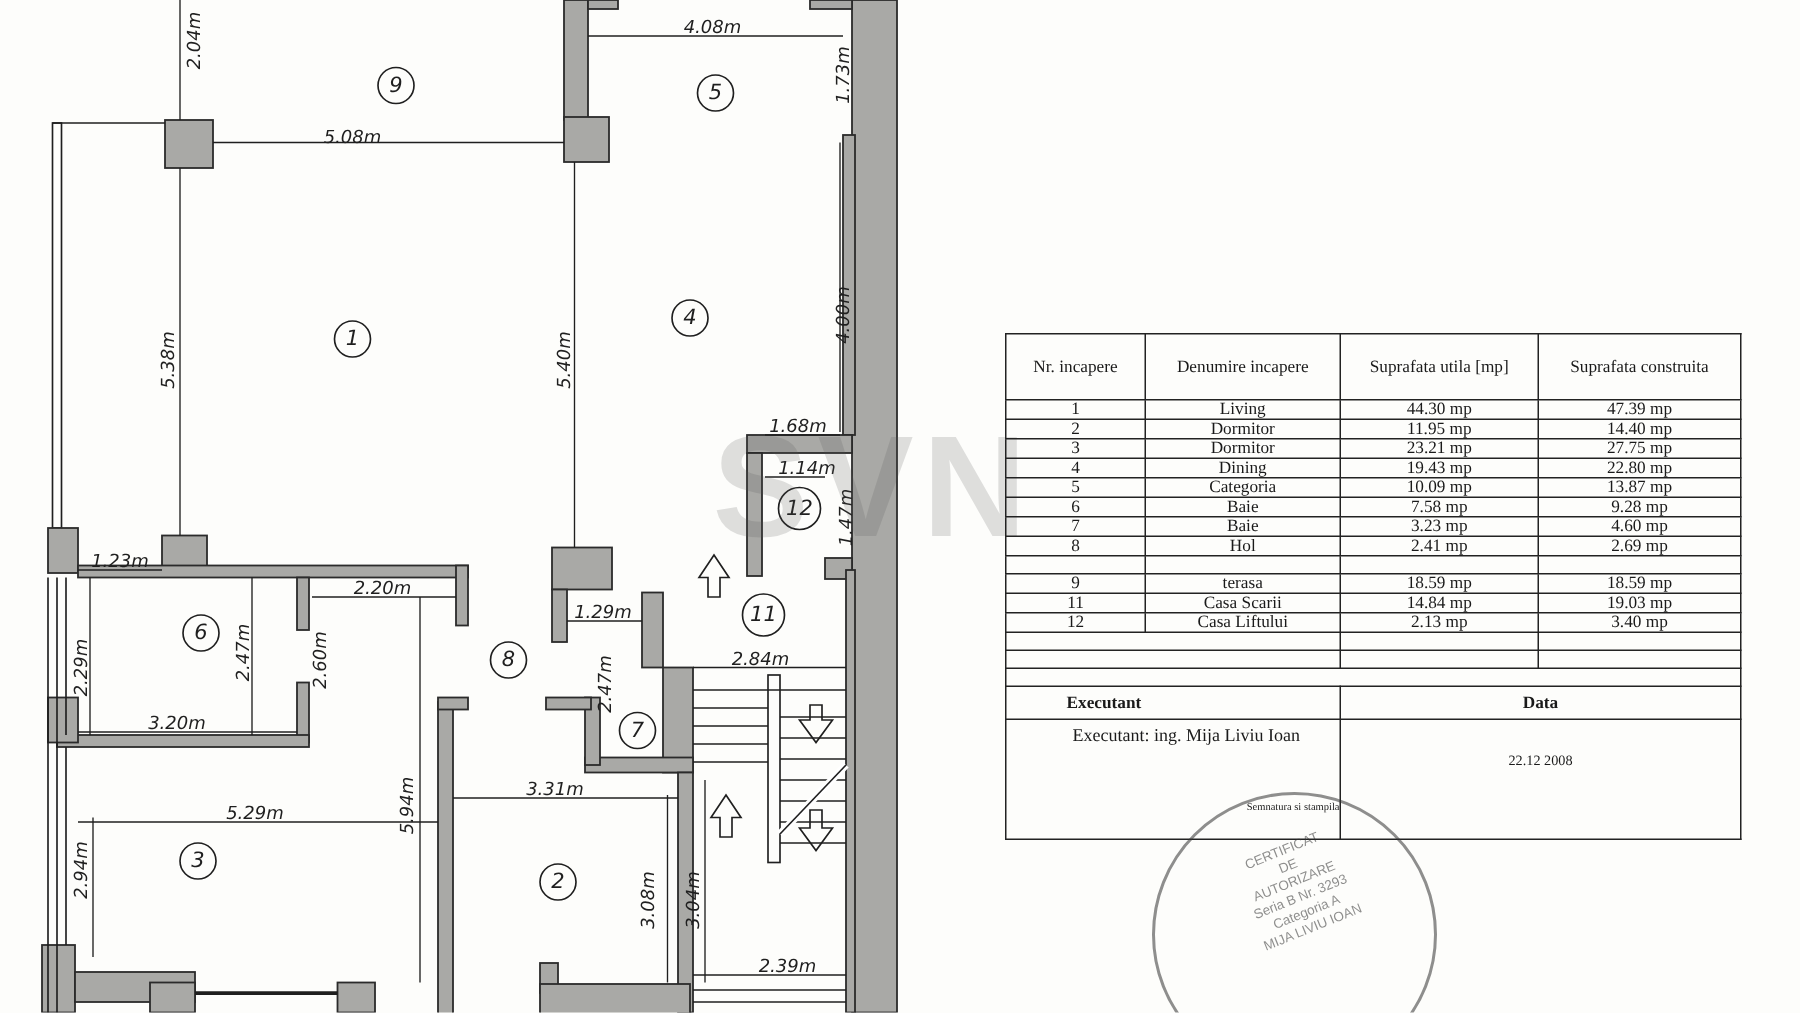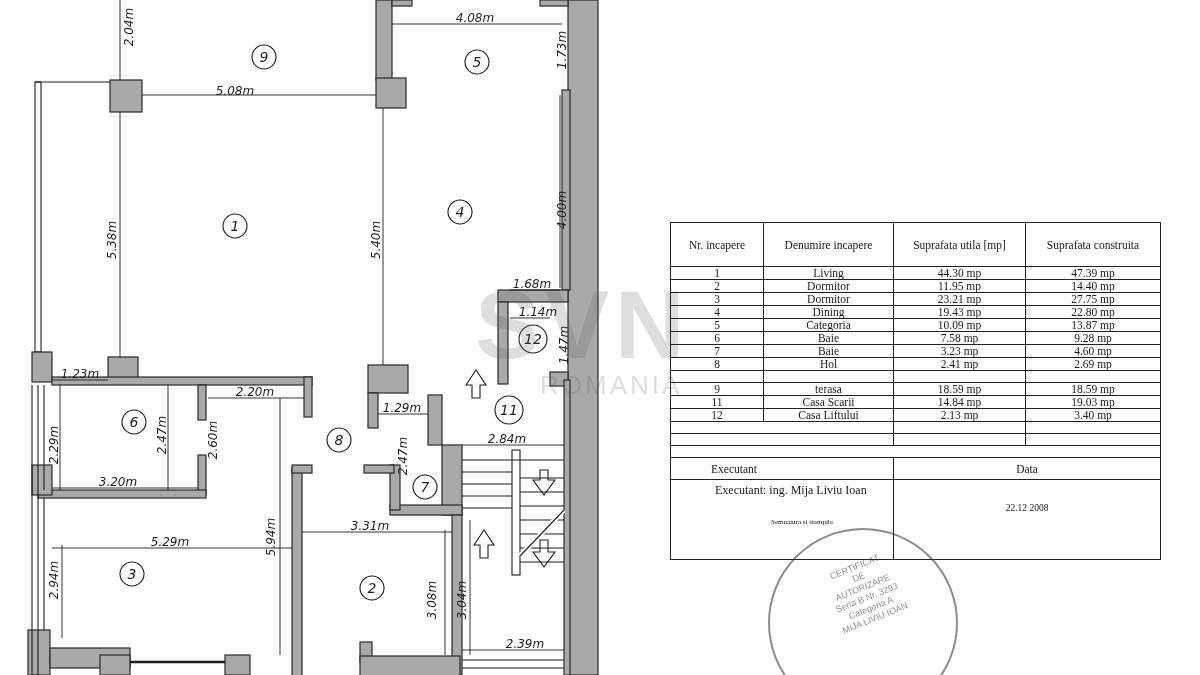--- a/index.html
+++ b/index.html
@@ -19,24 +19,24 @@
   .wm-big { left: 55px; top: 20px; font-size: 96px; font-weight: 700; letter-spacing: 6px; }
   .wm-small { left: 120px; top: 120px; font-size: 26px; letter-spacing: 3px; }
 
   #table-wrap { position: absolute; left: 670px; top: 222px; width: 490px; }
   table { border-collapse: collapse; width: 490px; font-size: 11.5px; table-layout: fixed; }
   td, th { border: 1.3px solid #222; text-align: center; font-weight: normal; padding: 0; height: 13px; line-height: 12px; }
   th { height: 44px; font-size: 11.5px; line-height: 14px; }
   col.c1 { width: 93px; } col.c2 { width: 130px; } col.c3 { width: 132px; } col.c4 { width: 135px; }
   .spacer td { height: 12px; }
   .sum td { height: 21px; }
-  .exec-head td { height: 22px; }
+  .exec-head td { height: 22px; font-weight: bold; }
   .exec-body td { height: 80px; vertical-align: top; }
   .exec-name { text-align: left; padding-left: 8px; padding-top: 4px; font-size: 12px; margin-left: 36px; }
-  .sign-label { font-size: 7px; text-align: center; padding-left: 40px; margin-top: 20px; }
+  .sign-label { font-size: 7px; text-align: right; padding-left: 40px; margin-top: 36px; }
   .date-cell { padding-top: 22px; font-size: 9.5px; }
 
   #stamp { position: absolute; left: 768px; top: 528px; width: 190px; height: 190px; border: 2px solid #333; border-radius: 50%; opacity: 0.55; pointer-events: none; }
   #stamp-inner { position: absolute; left: 40px; top: 30px; width: 110px; font-family: "Liberation Sans", sans-serif; font-size: 9px; color: #333; text-align: center; transform: rotate(-22deg); line-height: 11px; }
 </style>
 </head>
 <body>
 
 <svg id="plan" viewBox="0 0 640 675" xmlns="http://www.w3.org/2000/svg">
   <g>
@@ -214,21 +214,20 @@
       </g>
       <g>
         <circle class="roomcircle" cx="533" cy="339" r="14"></circle>
         <text class="roomnum" x="533" y="339">12</text>
       </g>
     </g>
 </svg>
 
 <div id="watermark">
   <div class="wm-text wm-big">SVN</div>
-  <div class="wm-text wm-small">ROMANIA</div>
 </div>
 
 <div id="table-wrap">
   <table>
     <colgroup>
         <col class="c1">
         <col class="c2">
         <col class="c3">
         <col class="c4">
       </colgroup>

